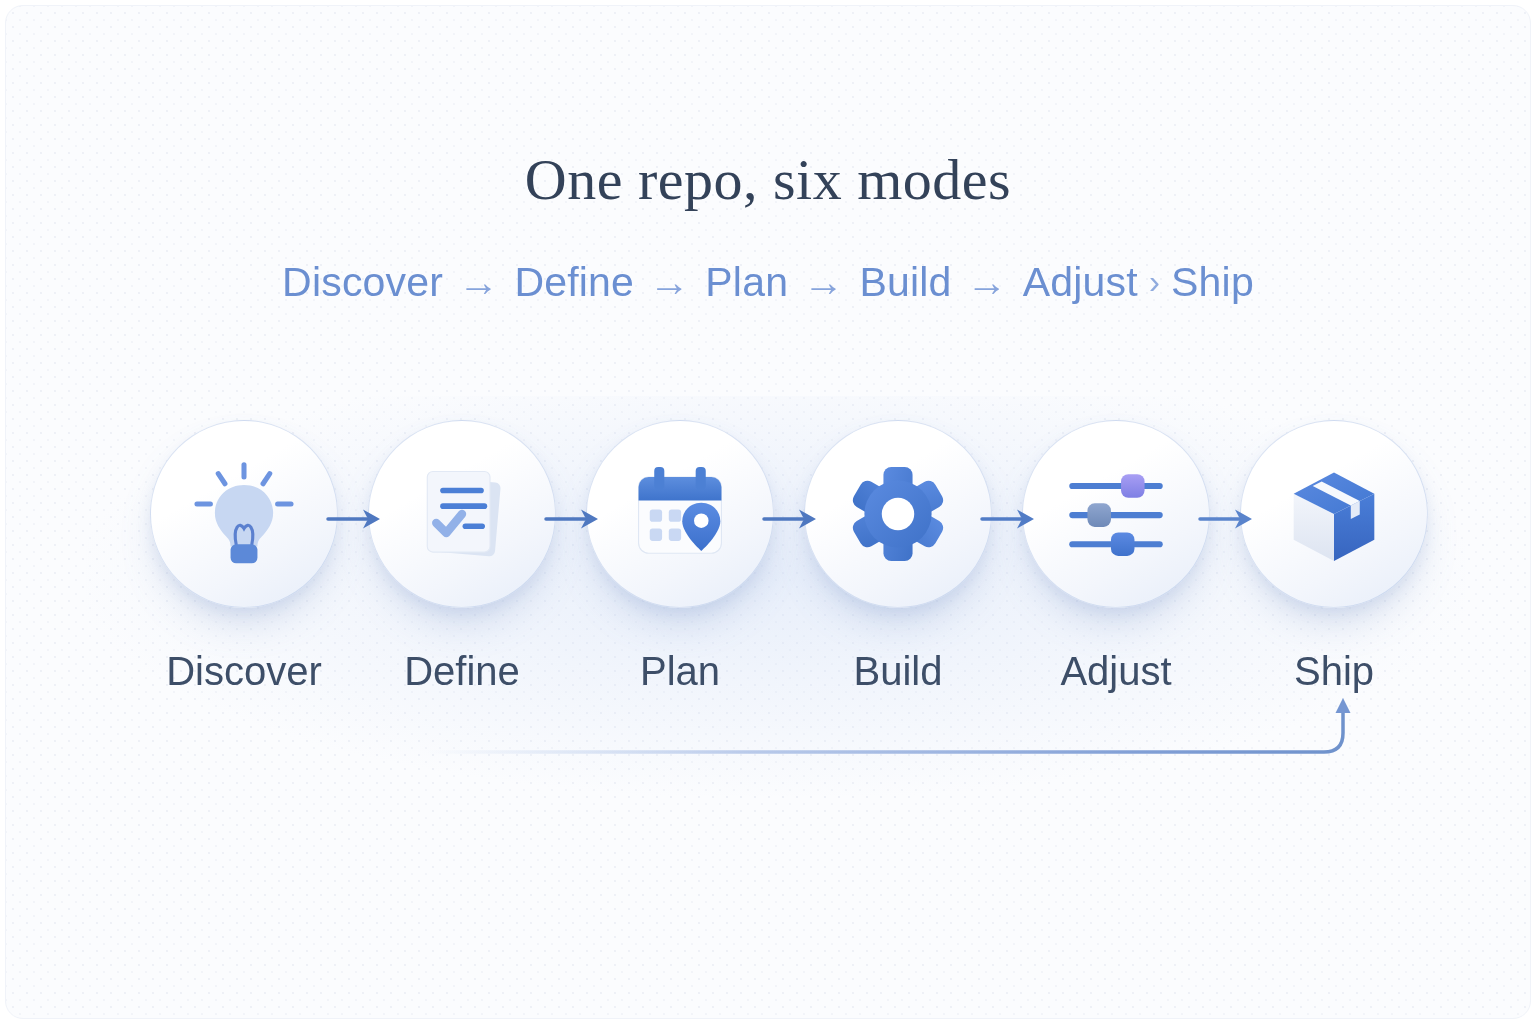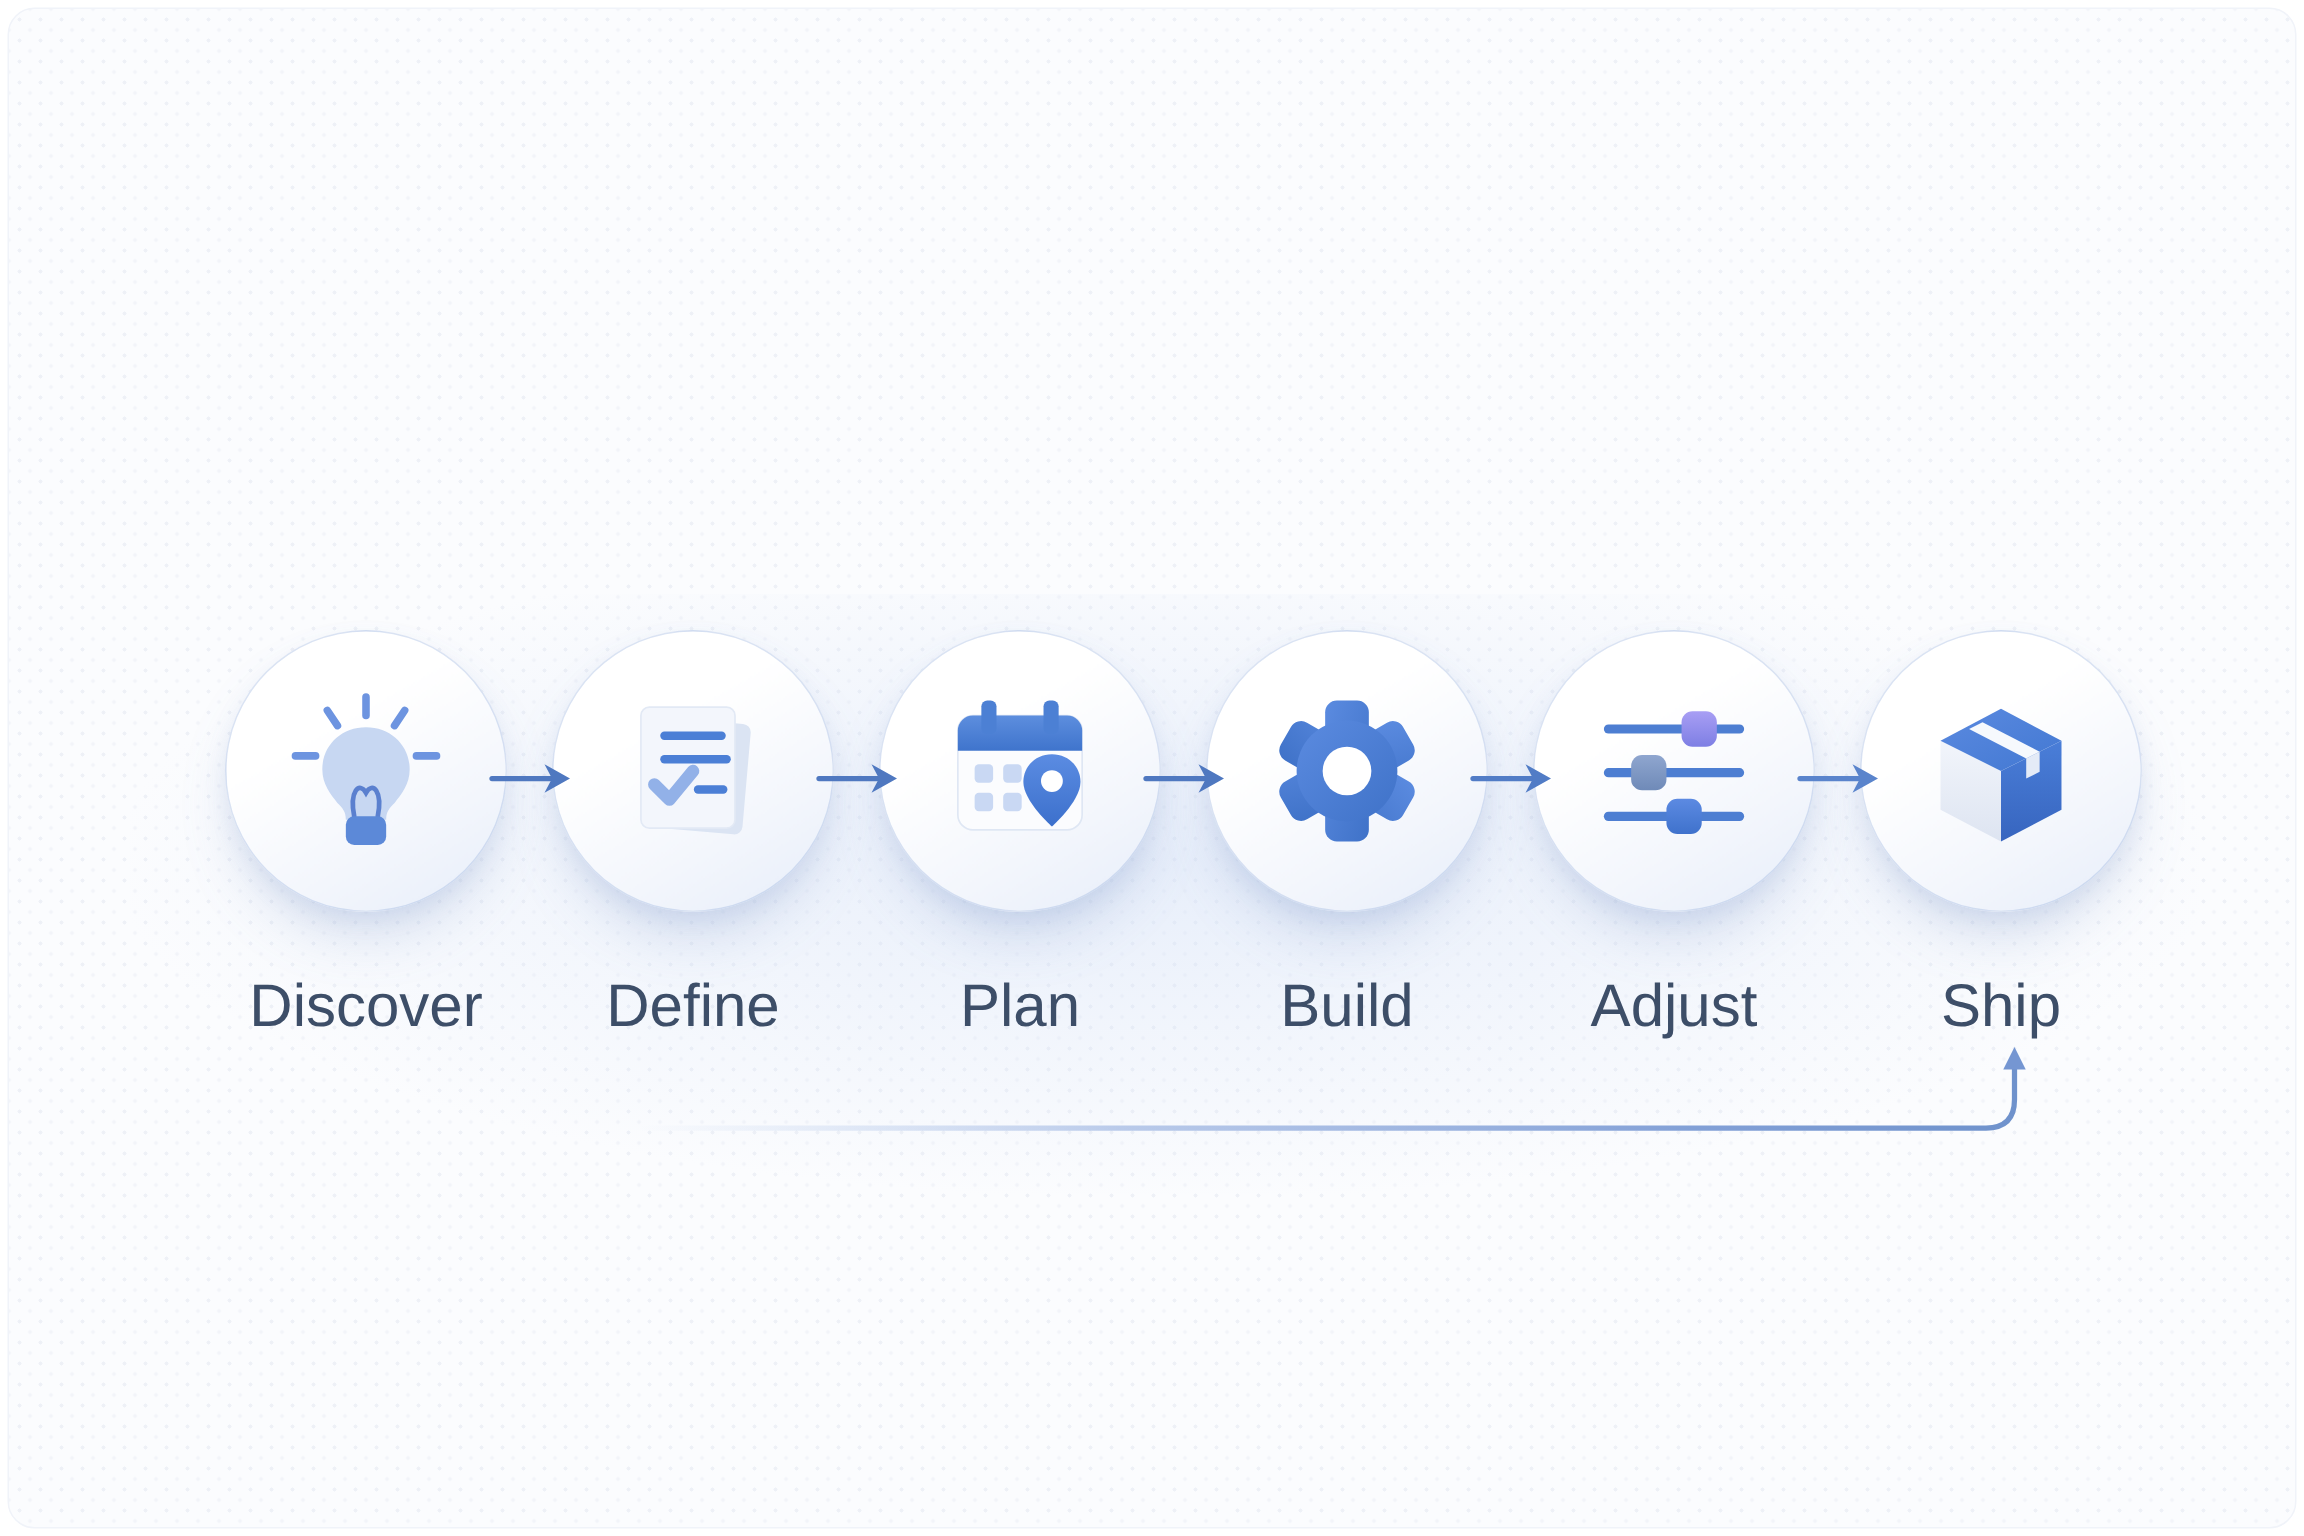--- a/index.html
+++ b/index.html
@@ -76,21 +76,23 @@
   .loop-svg{
     position:absolute;left:0;top:690px;width:1536px;height:72px;
   }
 </style>
 </head>
 <body>
 
 <div class="panel">
   <div class="row-haze"></div>
 
-
+  <div class="title">One repo, six modes</div>
+
+  <div class="subtitle"><span>Discover</span><span class="sep">→</span><span>Define</span><span class="sep">→</span><span>Plan</span><span class="sep">→</span><span>Build</span><span class="sep">→</span><span>Adjust</span><span class="sep small">›</span><span>Ship</span></div>
 
   <div class="steps">
 
     <div class="step">
       <div class="circle">
         <svg viewBox="0 0 100 100">
           <g stroke="#6d94e0" stroke-width="4.5" stroke-linecap="round">
             <line x1="50" y1="6" x2="50" y2="17"></line>
             <line x1="27" y1="14" x2="33" y2="23"></line>
             <line x1="73" y1="14" x2="67" y2="23"></line>

